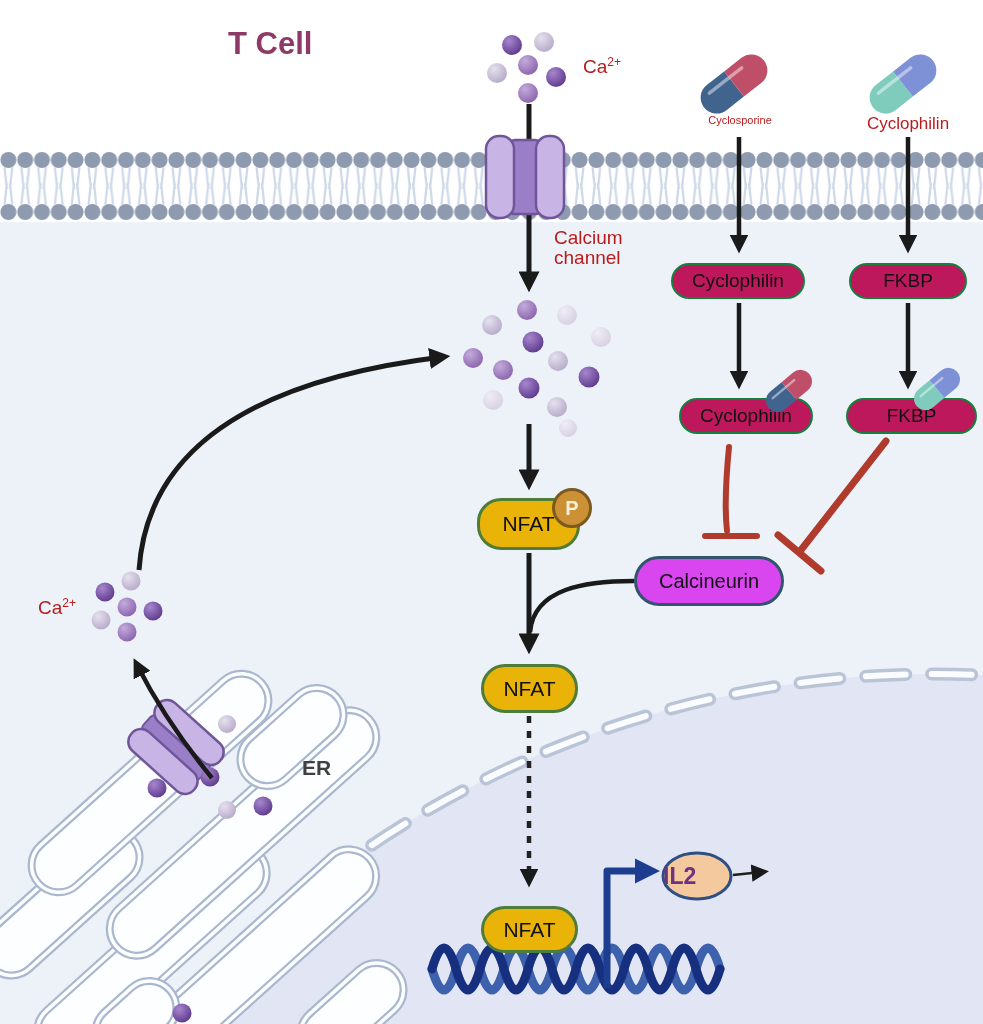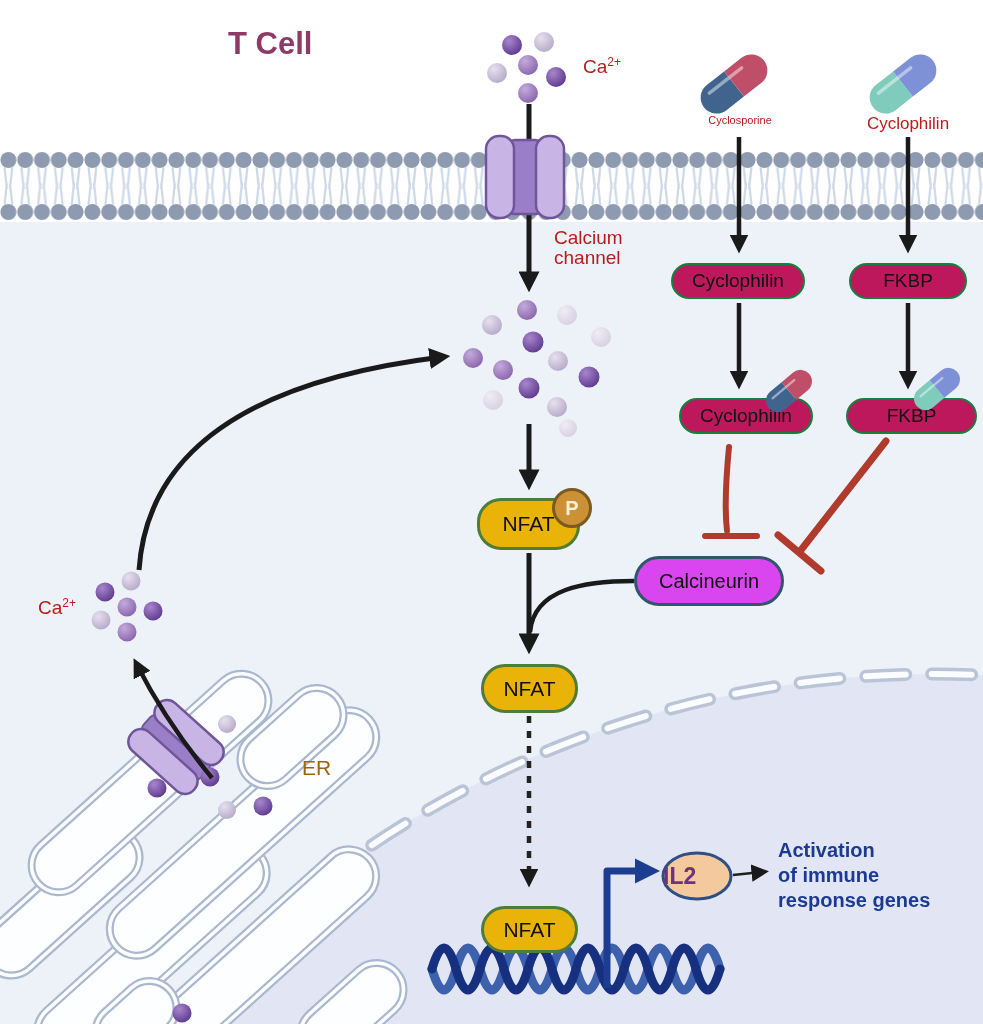--- a/index.html
+++ b/index.html
@@ -233,29 +233,26 @@
 
 <div class="box nfat" style="left:477px;top:498px;width:103px;height:52px">NFAT</div>
 <div class="pcirc" style="left:552px;top:488px">P</div>
 
 <div class="box nfat" style="left:481px;top:664px;width:97px;height:49px">NFAT</div>
 
 <div class="box nfat" style="left:481px;top:906px;width:97px;height:47px">NFAT</div>
 
 <div class="lbl" style="left:663px;top:863px;width:68px;text-align:left;font-size:23px;font-weight:bold;color:#6d3380">IL2</div>
 
-<div class="lbl multiline" style="left:778px;top:838px;width:200px;font-size:20px;font-weight:bold;line-height:25px;color:#1c3a94">Activation
-of immune
-response genes</div>
 
 <div class="lbl" style="left:38px;top:596px;font-size:19px">
   <span>Ca</span><sup>2+</sup>
 </div>
 
-<div class="lbl" style="left:302px;top:755px;font-size:21px;font-weight:normal;color:#a16207">ER</div>
+<div class="lbl" style="left:302px;top:755px;font-size:21px;font-weight:bold;color:#404040">ER</div>
 
 <svg class="over" width="983" height="1024" viewBox="0 0 983 1024">
   <g transform="translate(789 391) rotate(-40)">
     <path d="M0 -11.5 L-15 -11.5 A11.5 11.5 0 0 0 -15 11.5 L0 11.5 Z" fill="#41648f"></path>
     <path d="M0 -11.5 L15 -11.5 A11.5 11.5 0 0 1 15 11.5 L0 11.5 Z" fill="#bf4f68"></path>
     <path d="M-17 -5 L11 -5" stroke="rgba(255,255,255,.45)" stroke-width="2.5" stroke-linecap="round" fill="none"></path>
   </g>
   <g transform="translate(937 389) rotate(-40)">
     <path d="M0 -11.5 L-15 -11.5 A11.5 11.5 0 0 0 -15 11.5 L0 11.5 Z" fill="#7fccbd"></path>
     <path d="M0 -11.5 L15 -11.5 A11.5 11.5 0 0 1 15 11.5 L0 11.5 Z" fill="#7e90d6"></path>

